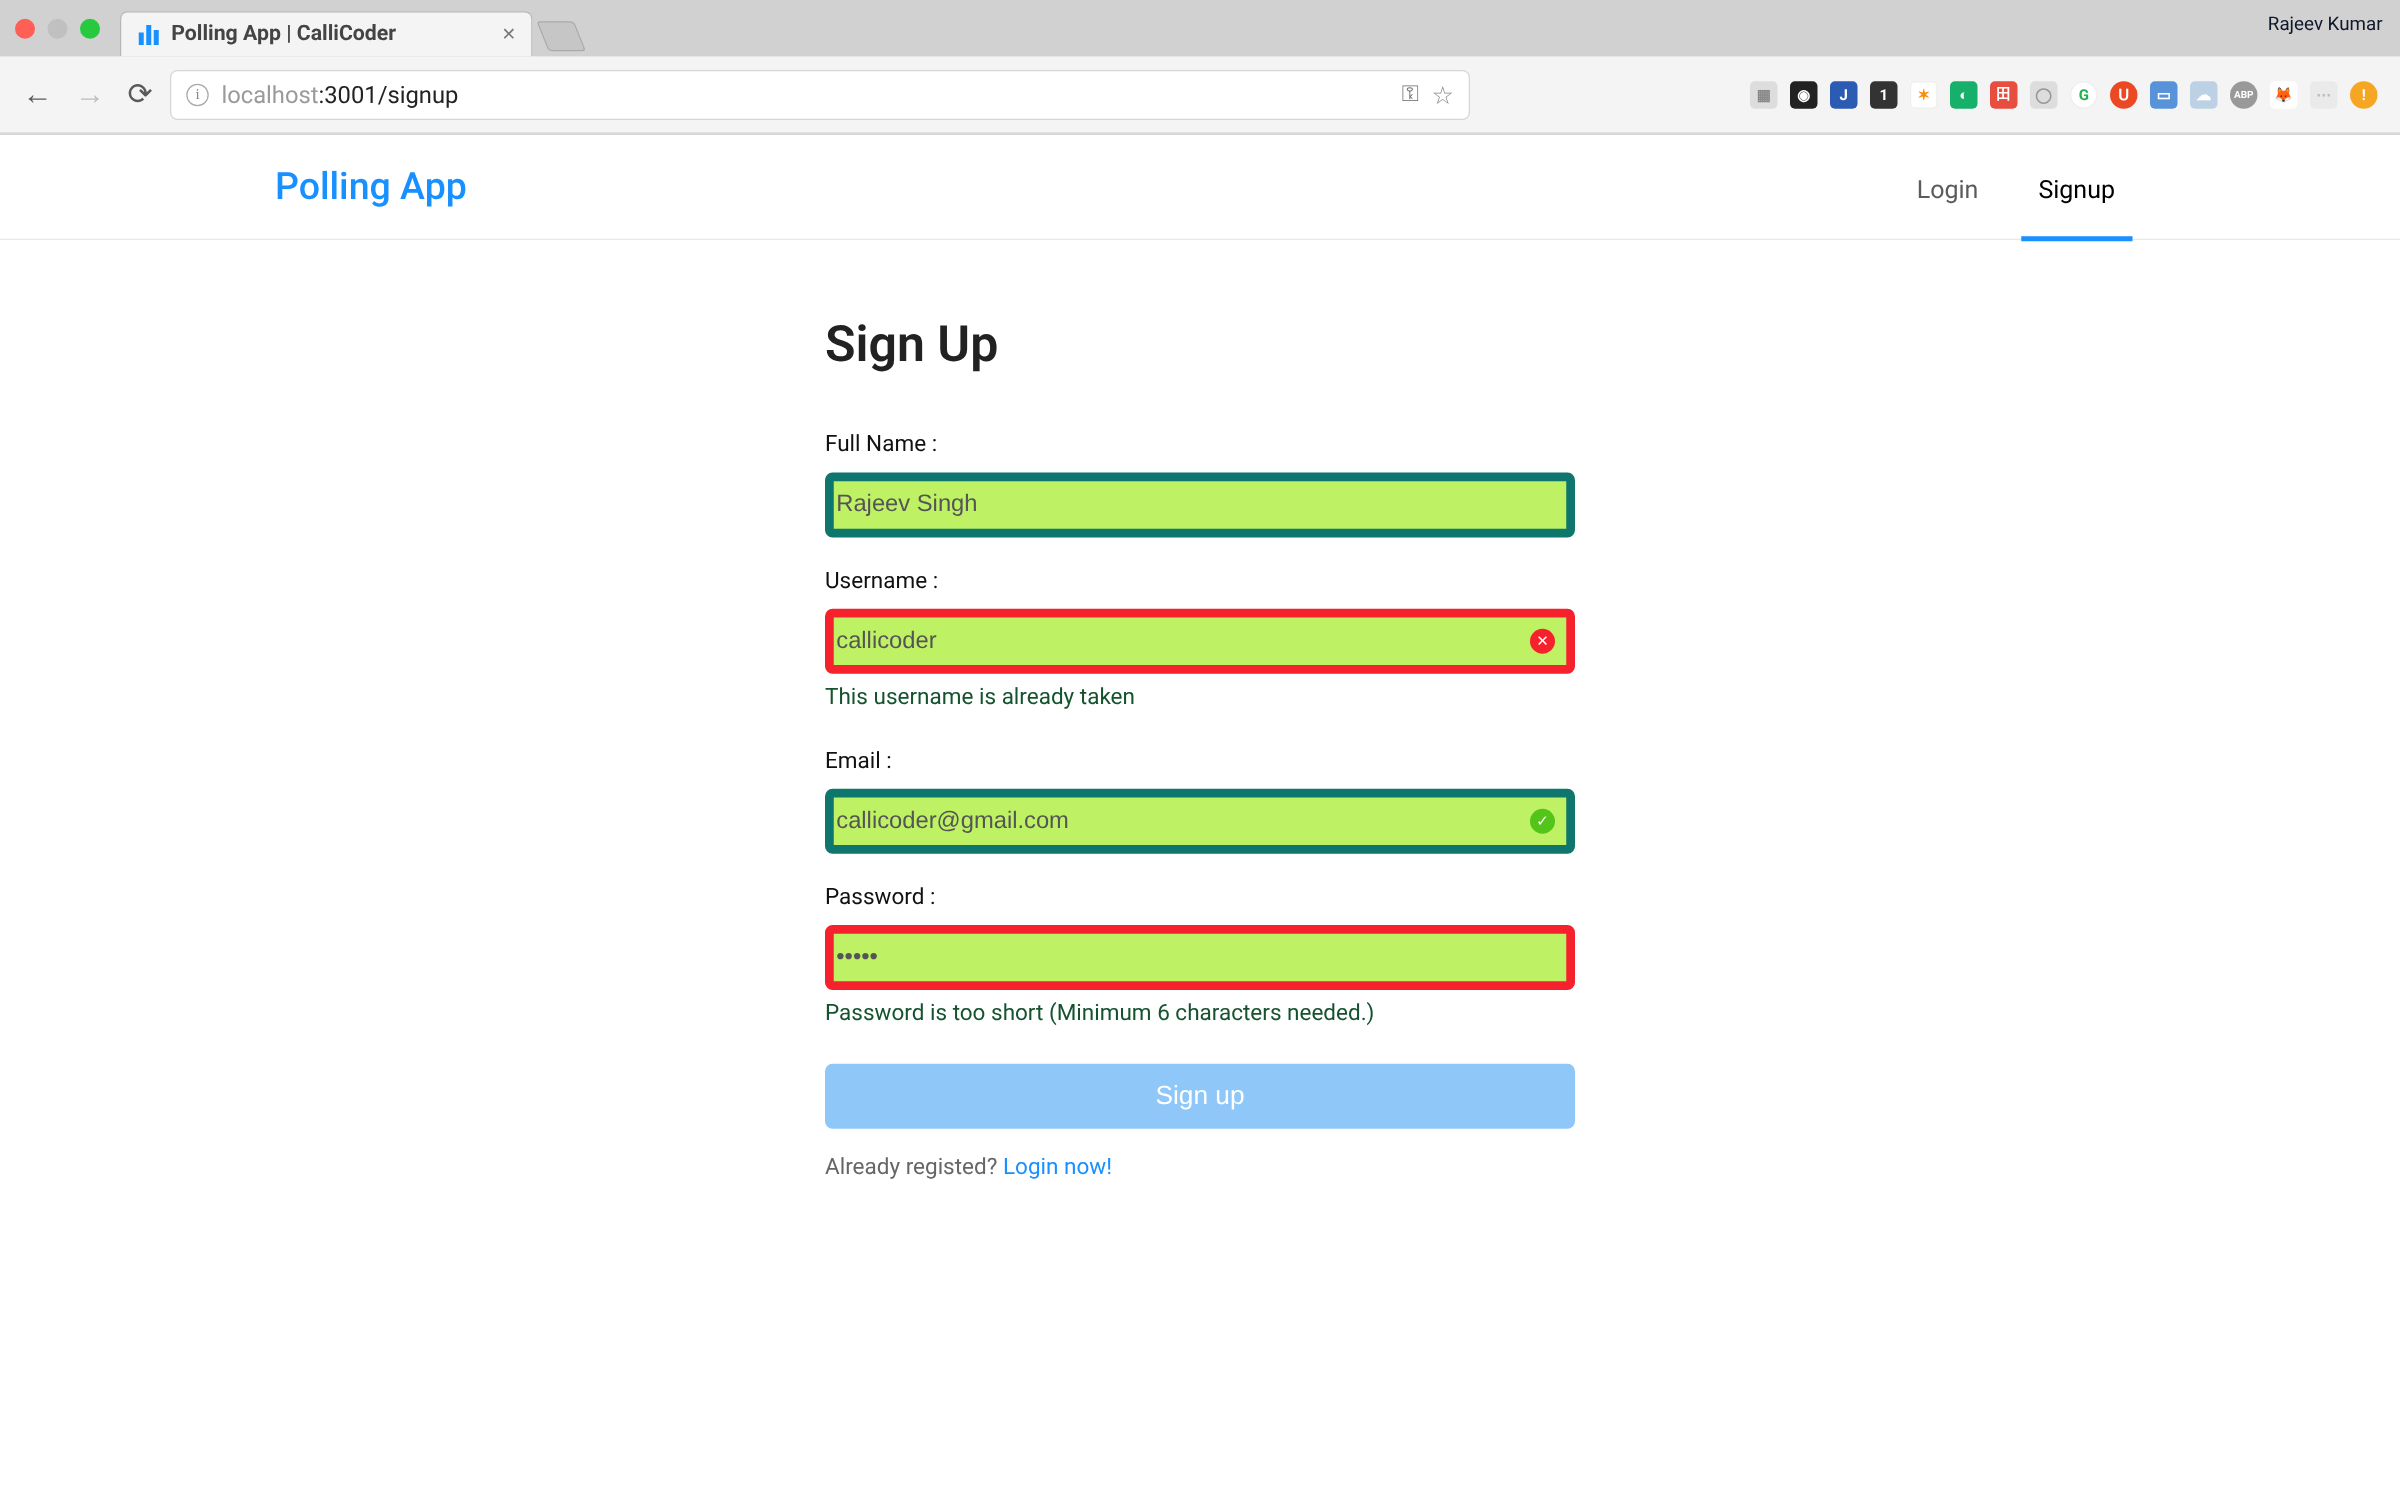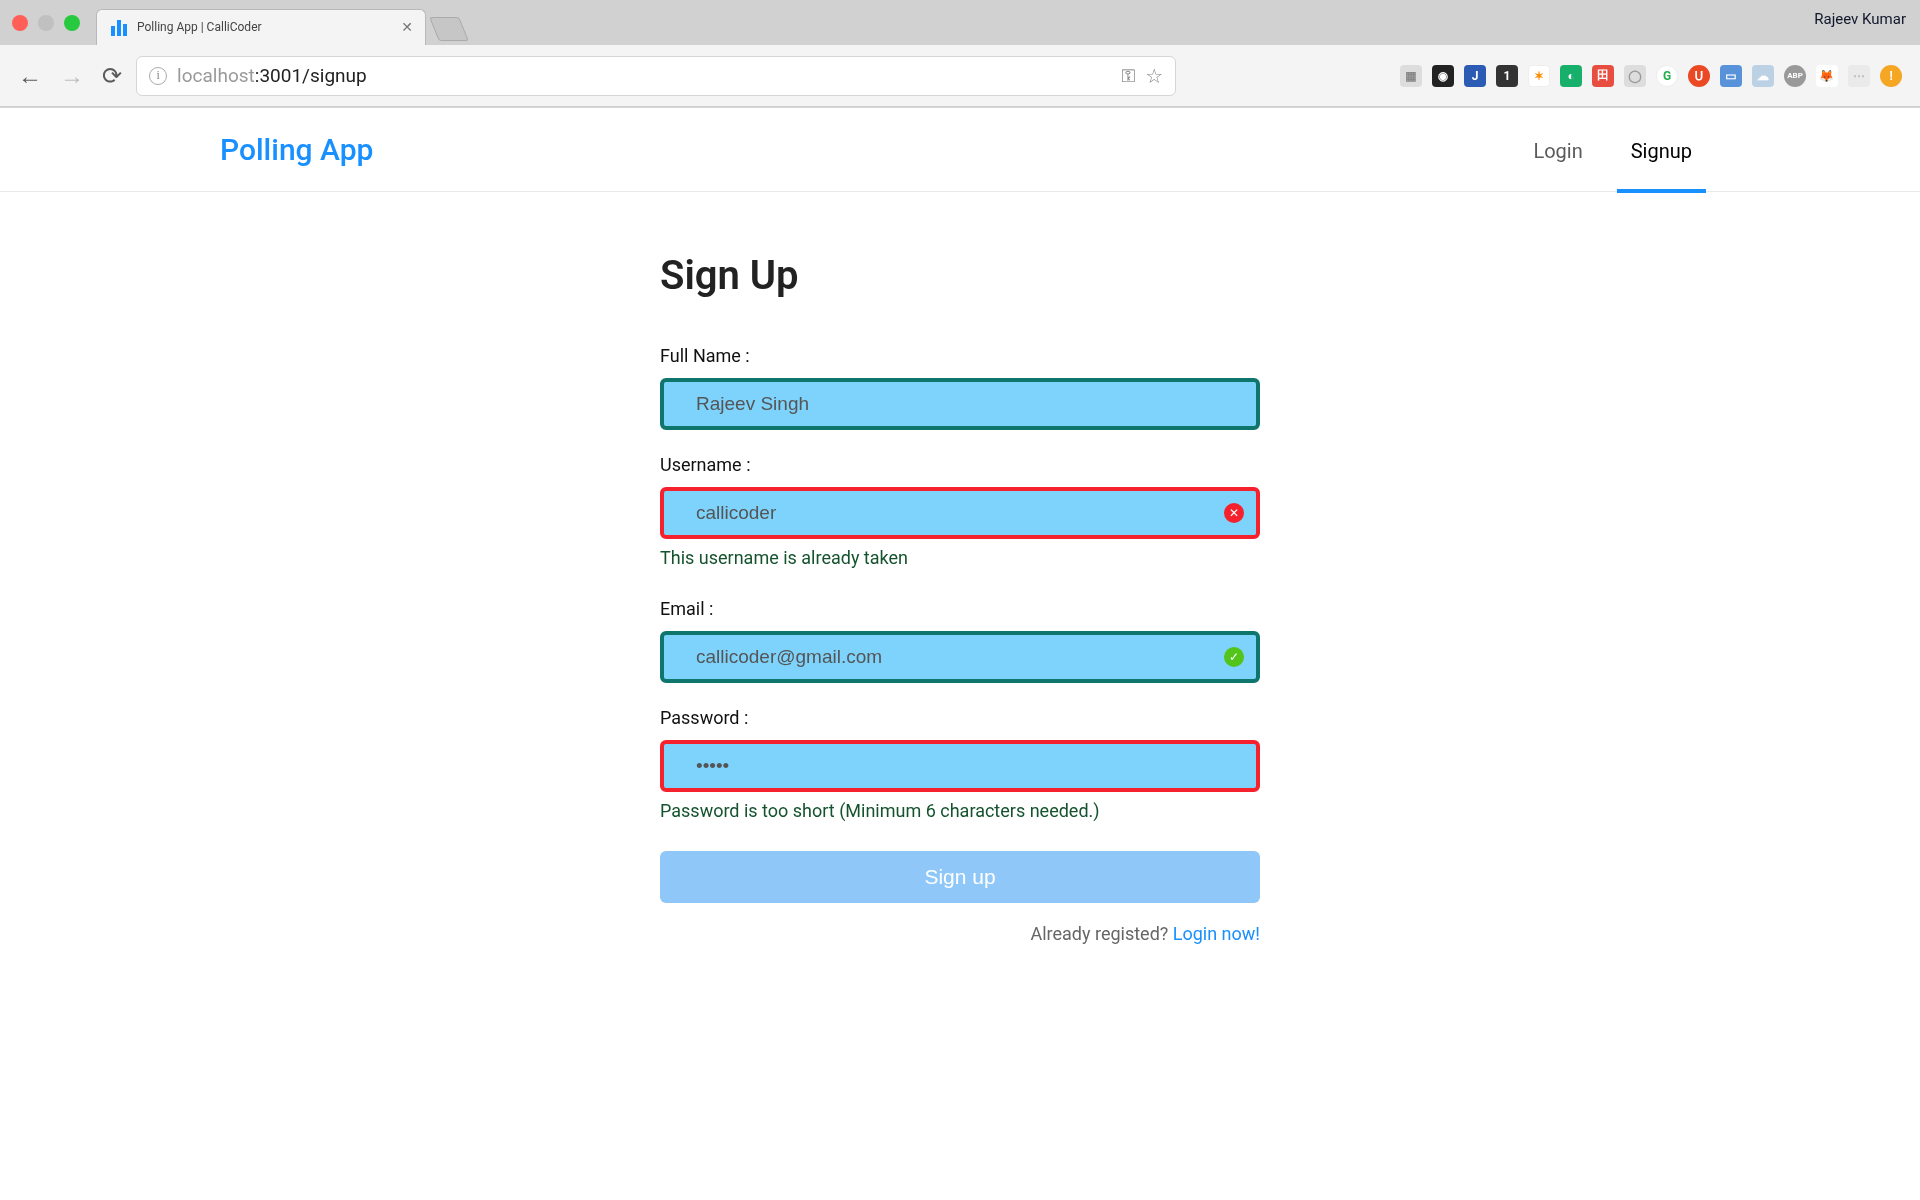--- a/index.html
+++ b/index.html
@@ -8,21 +8,21 @@
   .window-chrome { width: 100%; height: 108px; background: #d7d7d7; position: relative; }
   .tab-strip { height: 45px; background: #d1d1d1; display: flex; align-items: center; padding-left: 12px; position: relative; }
   .traffic-lights { display: flex; gap: 10px; margin-right: 16px; }
   .tl { width: 16px; height: 16px; border-radius: 50%; }
   .tl.red { background: #ff5f56; }
   .tl.yellow { background: #c0c0c0; }
   .tl.green { background: #27c93f; }
   .tab { display: flex; align-items: center; background: #f4f4f4; height: 36px; padding: 0 12px 0 14px; border-top-left-radius: 6px; border-top-right-radius: 6px; margin-top: 8px; gap: 8px; width: 330px; border: 1px solid #b8b8b8; border-bottom: none; position: relative; }
   .tab .favicon { width: 18px; height: 18px; display:flex; align-items:flex-end; gap:2px; }
   .tab .favicon span { display:inline-block; width:4px; background:#1890ff; }
-  .tab-title { font-size: 12px; color: #444; white-space: nowrap; overflow:hidden; text-overflow: ellipsis; flex:1; }
+  .tab-title { font-size: 17px; color: #444; white-space: nowrap; overflow:hidden; text-overflow: ellipsis; flex:1;font-weight:bold; }
   .tab-close { font-size: 14px; color:#777; }
   .newtab { width: 30px; height: 24px; background:#c6c6c6; margin-left: 8px; margin-top: 12px; transform: skewX(22deg); border-radius:3px; border:1px solid #aaa; }
   .profile-name { position:absolute; right:14px; top:10px; font-size:15px; color:#0f172a;text-align:right; }
   .toolbar { background:#f4f4f4; height:62px; display:flex; align-items:center; padding: 0 18px; gap:14px; border-bottom:1px solid #cfcfcf; }
   .nav-icons { display:flex; gap:18px; font-size:24px; color:#5a5a5a; }
   .nav-icons .disabled { color:#bcbcbc; }
   .omnibox { flex:0 0 1040px; display:flex; align-items:center; height:40px; border:1px solid #d6d6d6; border-radius:6px; background:#fff; padding:0 12px; gap:10px; font-size:19px; color:#333; }
   .omnibox .url-host { color:#9a9a9a; }
   .omnibox .url-path { color:#222; }
   .omnibox-spacer { flex:1; }
@@ -37,29 +37,29 @@
   .nav { margin-left:auto; display:flex; gap:32px; font-size:20px; color:#5b5b5b; }
   .nav-item { padding: 28px 8px 26px 8px; cursor:pointer; position:relative; }
   .nav-item.active { color:#000; }
   .nav-item.active::after { content:""; position:absolute; left:-6px; right:-6px; bottom:-4px; height:4px; background:#1890ff; }
   .page { width: 600px; margin: 60px auto 0 auto; }
   .page-title { font-size:40px; font-weight:600; color:#222; margin-bottom:46px; }
   .form-item { margin-bottom: 24px; }
   .form-item.tight { margin-bottom: 30px; }
   .form-label { font-size:18px; color:#111; margin-bottom:12px; display:block; }
   .input-wrap { position:relative; }
-  .input { width:100%; height:52px; border:4px solid #0f766e; border-radius:6px; padding:0 44px 0 32px; font-size:19px; color:#555; background:#7dd3fc; }
+  .input { width:100%; height:52px; border:7px solid #0f766e; border-radius:6px; padding:0 44px 0 2px; font-size:19px; color:#555; background:#bef264; }
   .input.error { border-color:#f5222d; }
   .input-suffix { position:absolute; right:16px; top:50%; transform:translateY(-50%); width:20px; height:20px; border-radius:50%; display:flex; align-items:center; justify-content:center; font-size:12px; color:#fff; }
   .input-suffix.err { background:#f5222d; }
   .input-suffix.ok { background:#52c41a; }
   .help-text { font-size:18px; margin-top:8px; }
   .help-text.err { color:#14532d; }
   .submit { width:100%; height:52px; border:none; border-radius:6px; background:#8fc8f8; color:#fff; font-size:21px; cursor:pointer; }
-  .login-hint { margin-top:20px; font-size:18px; color:#666;text-align:right; }
+  .login-hint { margin-top:20px; font-size:18px; color:#666; }
   .login-hint a { color:#1890ff; text-decoration:none; }
   .info-circle { display:inline-flex; width:18px; height:18px; border:1px solid #aaa; border-radius:50%; align-items:center; justify-content:center; font-size:12px; color:#888; font-family: serif; }
 </style>
 </head>
 <body>
 
 <div class="window-chrome">
   <div class="tab-strip">
     <div class="traffic-lights">
       <div class="tl red"></div>

